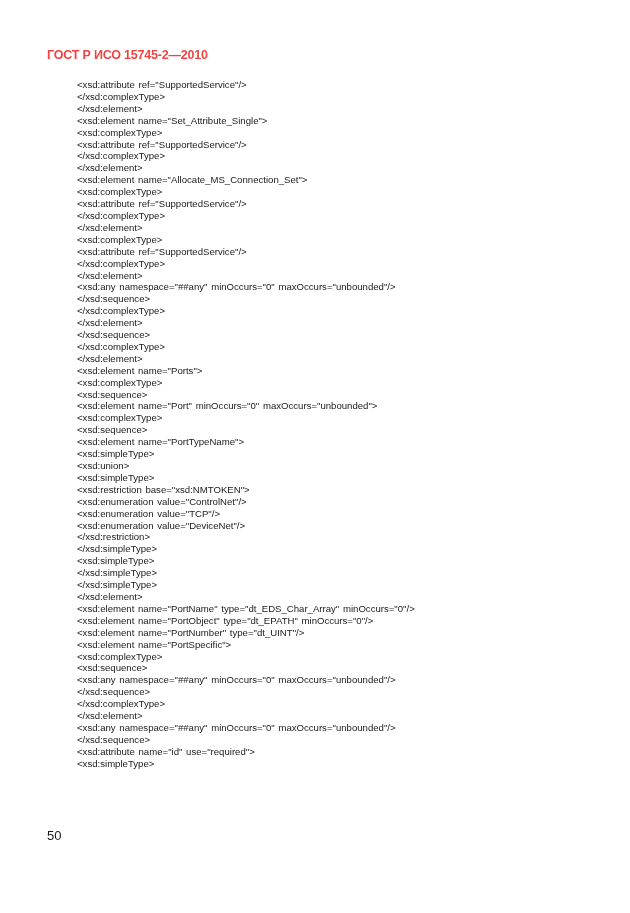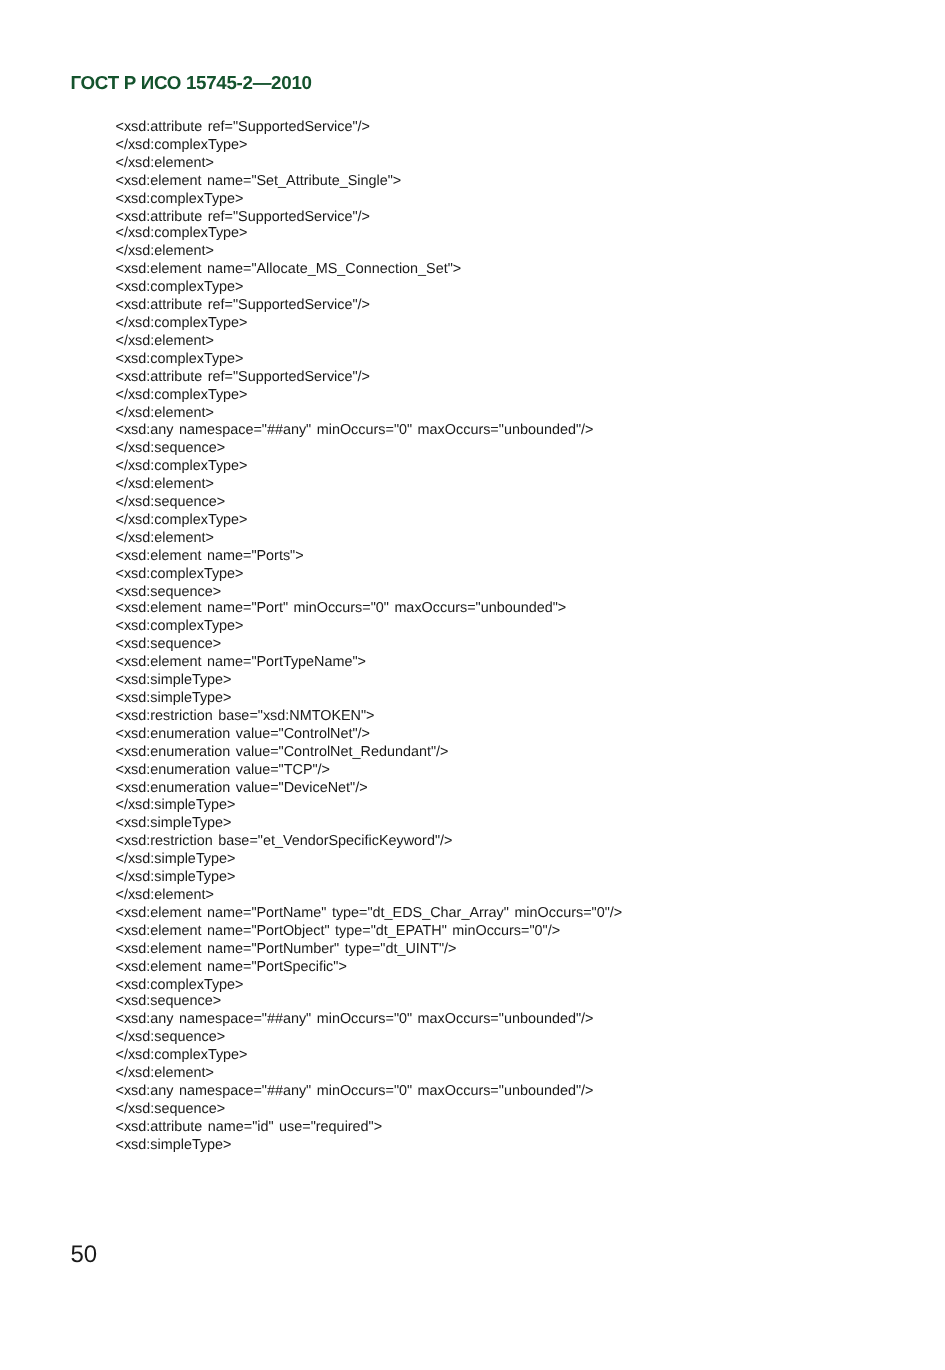--- a/index.html
+++ b/index.html
@@ -15,21 +15,21 @@
       font-family: "Liberation Sans", sans-serif;
       color: #1a1a1a;
     }
     .page-header {
       position: absolute;
       left: 47px;
       top: 48px;
       font-size: 12.5px;
       font-weight: bold;
       letter-spacing: -0.2px;
-      color: #14532d;
+      color: #ef4444;
     }
     .code-block {
       position: absolute;
       left: 77px;
       top: 79px;
       margin: 0;
       padding: 0;
       list-style: none;
     }
     .code-line {
@@ -37,21 +37,21 @@
       line-height: 11.92px;
       height: 11.92px;
       white-space: pre;
       word-spacing: 1px;
       color: #1a1a1a;
     }
     .page-number {
       position: absolute;
       left: 47px;
       top: 828px;
-      font-size: 16px;
+      font-size: 13px;
       color: #1a1a1a;
     }
   </style>
 </head>
 <body>
 
 <div class="page-header">ГОСТ Р ИСО 15745-2—2010</div>
 
 <ul class="code-block">
   <li class="code-line">&lt;xsd:attribute ref="SupportedService"/&gt;</li>
@@ -79,29 +79,29 @@
   <li class="code-line">&lt;/xsd:complexType&gt;</li>
   <li class="code-line">&lt;/xsd:element&gt;</li>
   <li class="code-line">&lt;xsd:element name="Ports"&gt;</li>
   <li class="code-line">&lt;xsd:complexType&gt;</li>
   <li class="code-line">&lt;xsd:sequence&gt;</li>
   <li class="code-line">&lt;xsd:element name="Port" minOccurs="0" maxOccurs="unbounded"&gt;</li>
   <li class="code-line">&lt;xsd:complexType&gt;</li>
   <li class="code-line">&lt;xsd:sequence&gt;</li>
   <li class="code-line">&lt;xsd:element name="PortTypeName"&gt;</li>
   <li class="code-line">&lt;xsd:simpleType&gt;</li>
+  <li class="code-line">&lt;xsd:union&gt;</li>
   <li class="code-line">&lt;xsd:simpleType&gt;</li>
   <li class="code-line">&lt;xsd:restriction base="xsd:NMTOKEN"&gt;</li>
   <li class="code-line">&lt;xsd:enumeration value="ControlNet"/&gt;</li>
-  <li class="code-line">&lt;xsd:enumeration value="ControlNet_Redundant"/&gt;</li>
   <li class="code-line">&lt;xsd:enumeration value="TCP"/&gt;</li>
   <li class="code-line">&lt;xsd:enumeration value="DeviceNet"/&gt;</li>
+  <li class="code-line">&lt;/xsd:restriction&gt;</li>
   <li class="code-line">&lt;/xsd:simpleType&gt;</li>
   <li class="code-line">&lt;xsd:simpleType&gt;</li>
-  <li class="code-line">&lt;xsd:restriction base="et_VendorSpecificKeyword"/&gt;</li>
   <li class="code-line">&lt;/xsd:simpleType&gt;</li>
   <li class="code-line">&lt;/xsd:simpleType&gt;</li>
   <li class="code-line">&lt;/xsd:element&gt;</li>
   <li class="code-line">&lt;xsd:element name="PortName" type="dt_EDS_Char_Array" minOccurs="0"/&gt;</li>
   <li class="code-line">&lt;xsd:element name="PortObject" type="dt_EPATH" minOccurs="0"/&gt;</li>
   <li class="code-line">&lt;xsd:element name="PortNumber" type="dt_UINT"/&gt;</li>
   <li class="code-line">&lt;xsd:element name="PortSpecific"&gt;</li>
   <li class="code-line">&lt;xsd:complexType&gt;</li>
   <li class="code-line">&lt;xsd:sequence&gt;</li>
   <li class="code-line">&lt;xsd:any namespace="##any" minOccurs="0" maxOccurs="unbounded"/&gt;</li>

